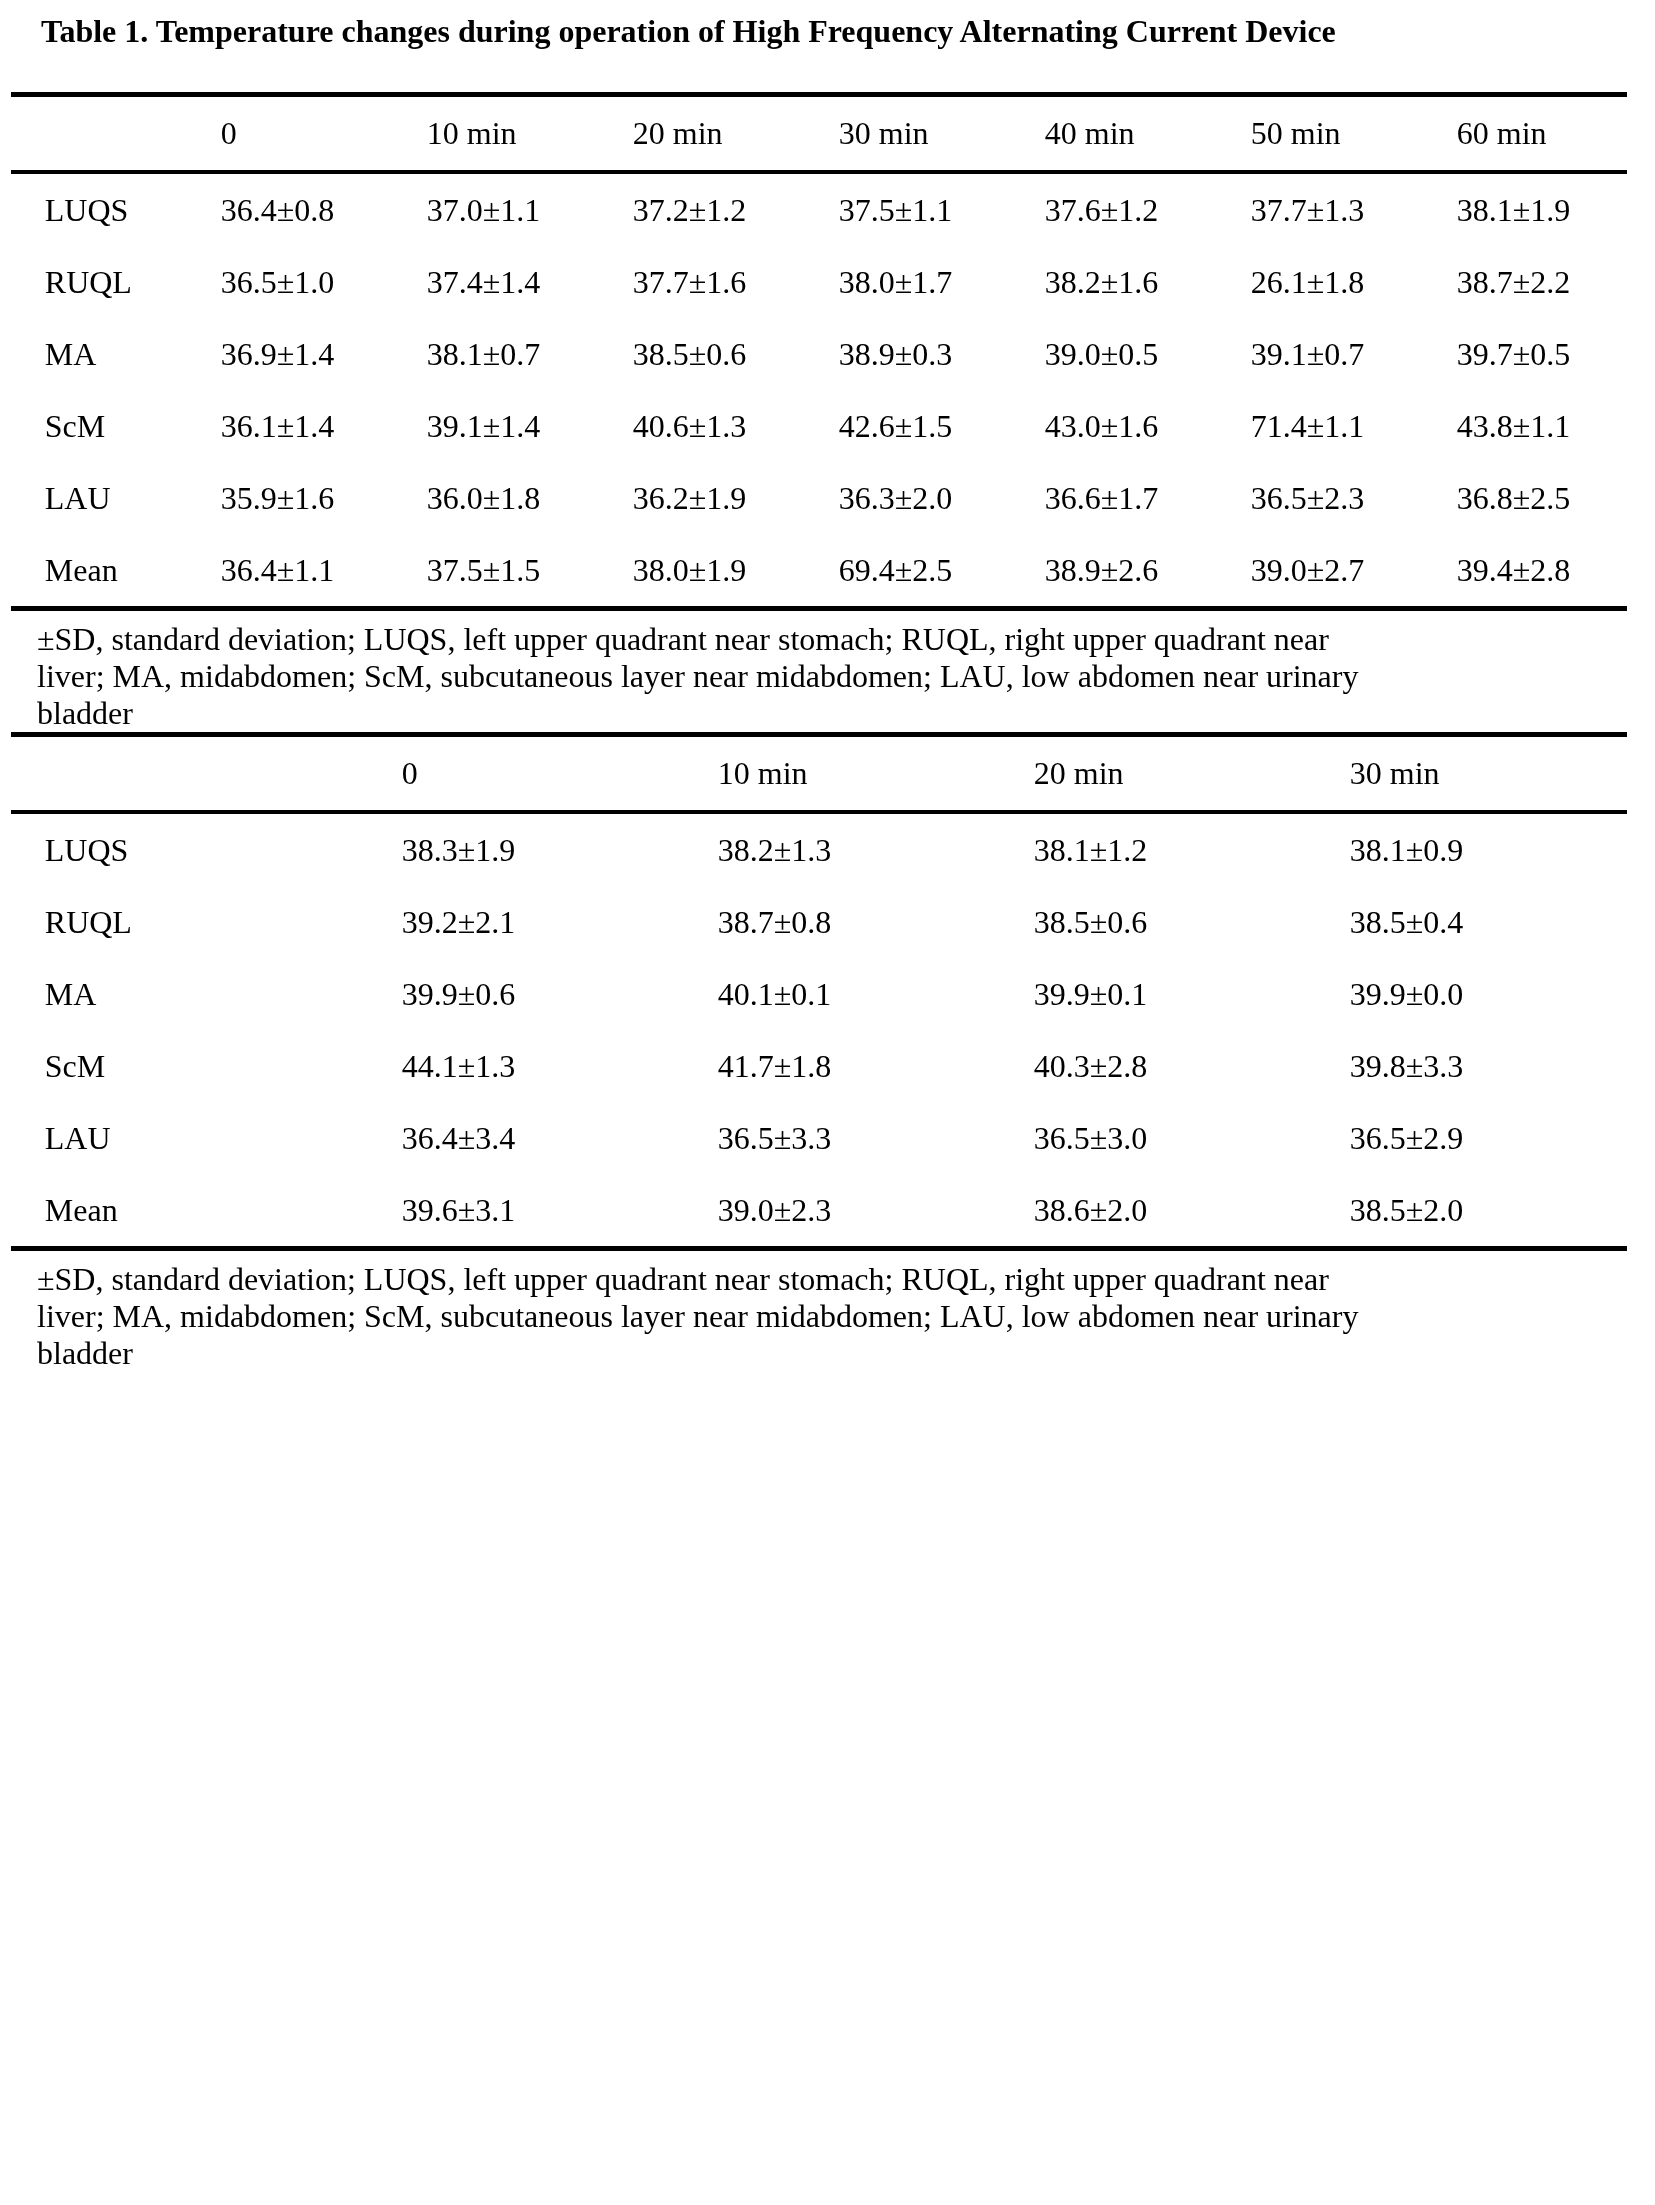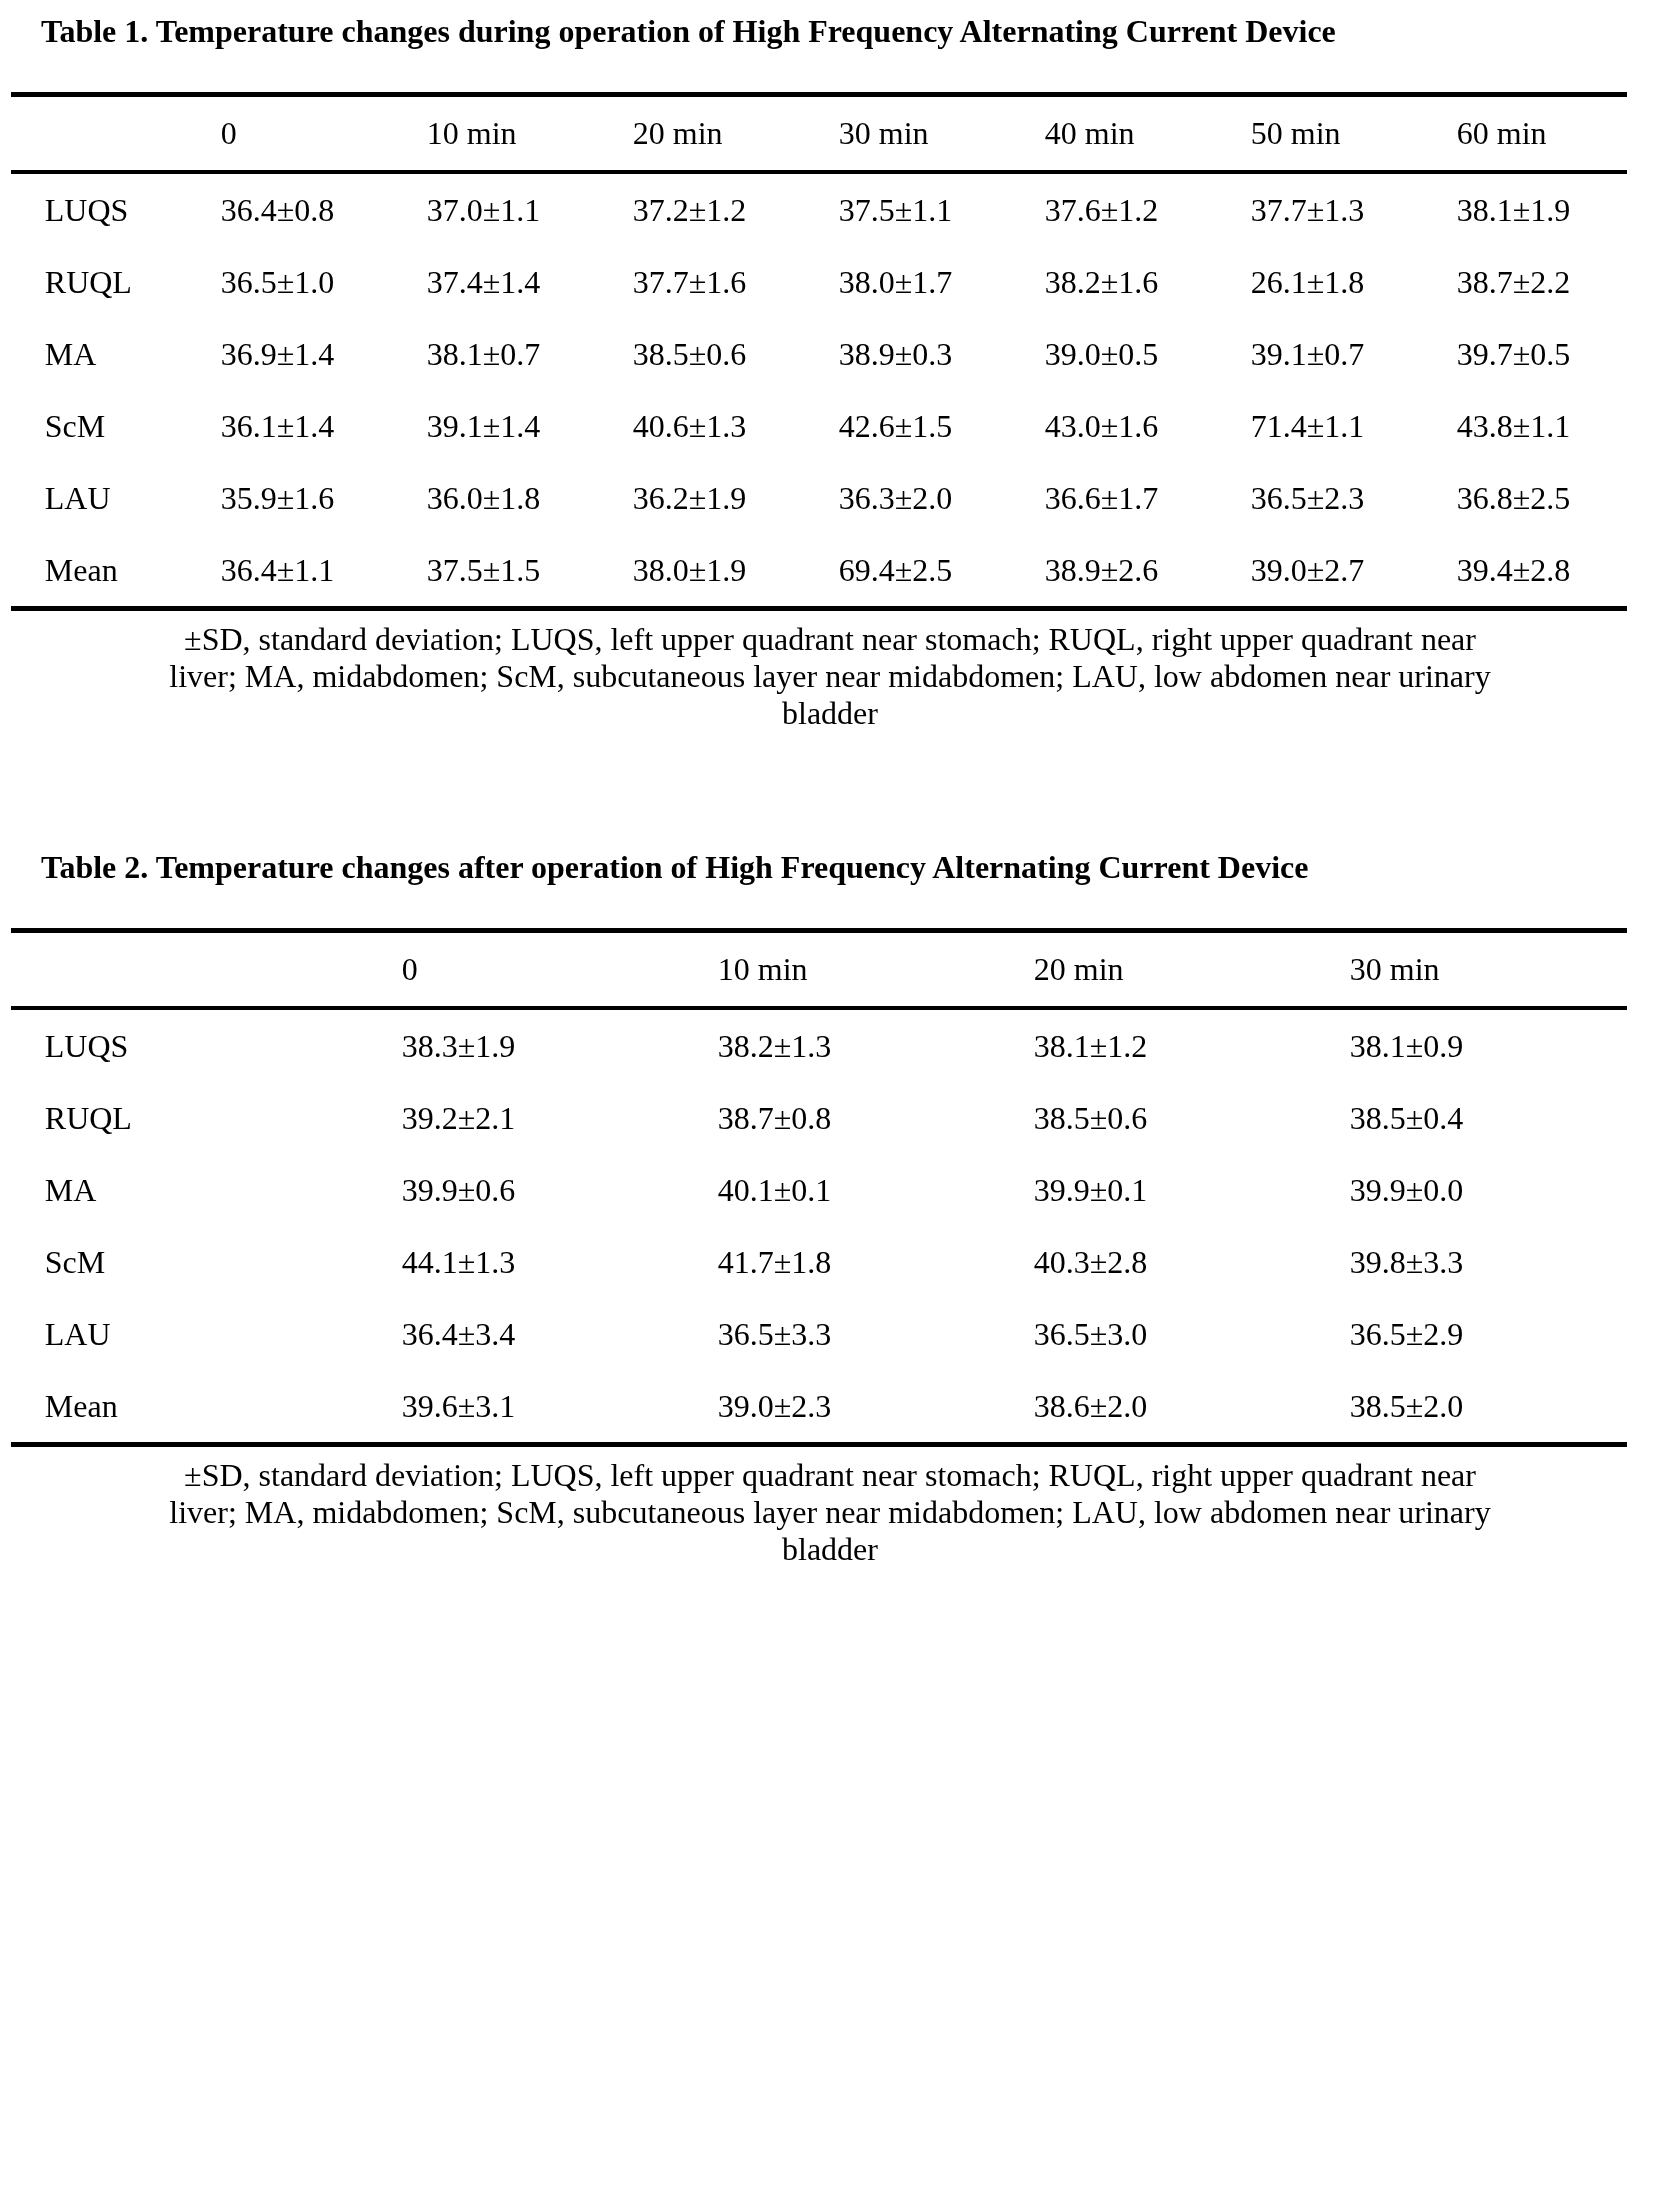--- a/index.html
+++ b/index.html
@@ -50,21 +50,20 @@
   table.data-table tbody td {
     height: 72px;
   }
   table.data-table td.row-label {
     padding-left: 34px;
   }
   .footnote {
     margin: 10px 33px 0 37px;
     line-height: 37px;
     white-space: pre-line;
-    text-align: center;
   }
 </style>
 </head>
 <body>
 
 <div class="page">
 
   <p class="tbl-title">Table 1. Temperature changes during operation of High Frequency Alternating Current Device</p>
 
   <table class="data-table" data-table="table1">
@@ -151,21 +150,20 @@
           <td>39.0±2.7</td>
           <td>39.4±2.8</td>
         </tr>
       </tbody>
   </table>
 
   <p class="footnote">±SD, standard deviation; LUQS, left upper quadrant near stomach; RUQL, right upper quadrant near
 liver; MA, midabdomen; ScM, subcutaneous layer near midabdomen; LAU, low abdomen near urinary
 bladder</p>
 
-  <p class="tbl-title second">Table 2. Temperature changes after operation of High Frequency Alternating Current Device</p>
 
   <table class="data-table" data-table="table2">
     <colgroup>
       <col style="width:381px">
       <col style="width:316px">
       <col style="width:316px">
       <col style="width:316px">
       <col>
     </colgroup>
     <thead>

